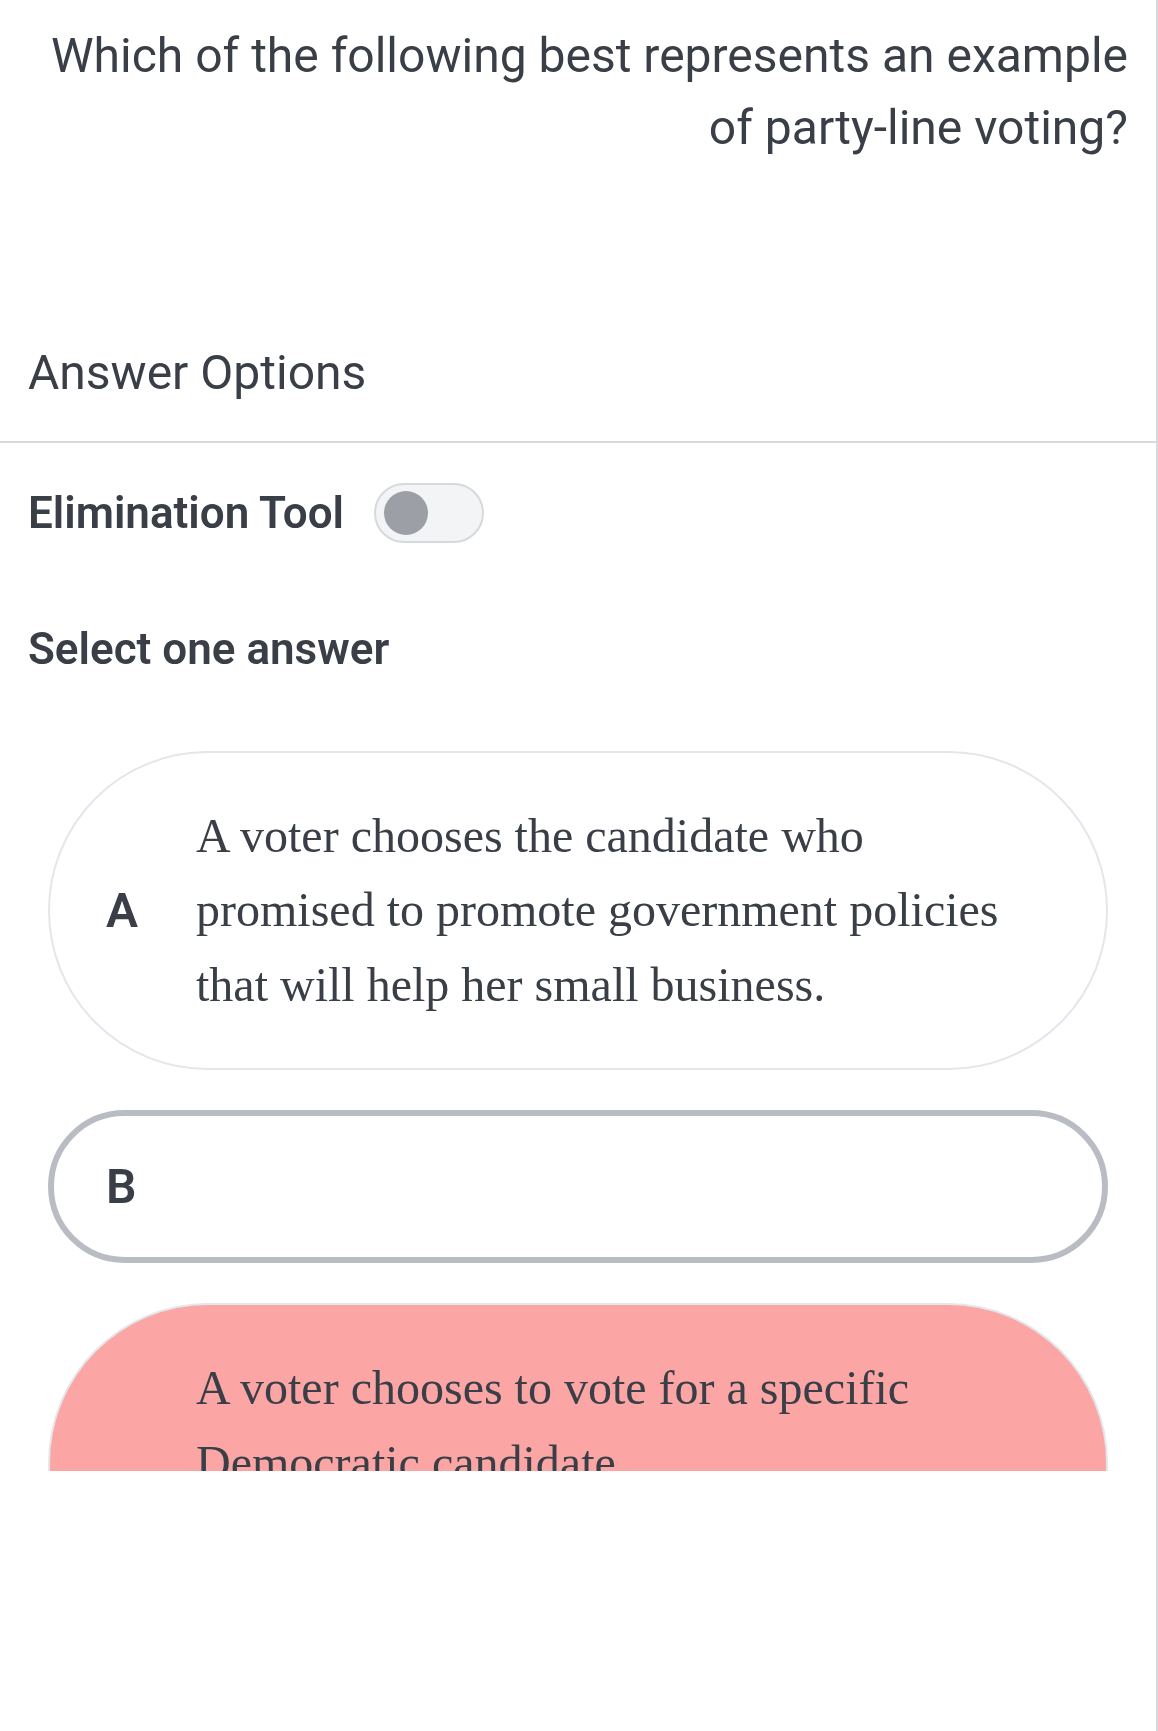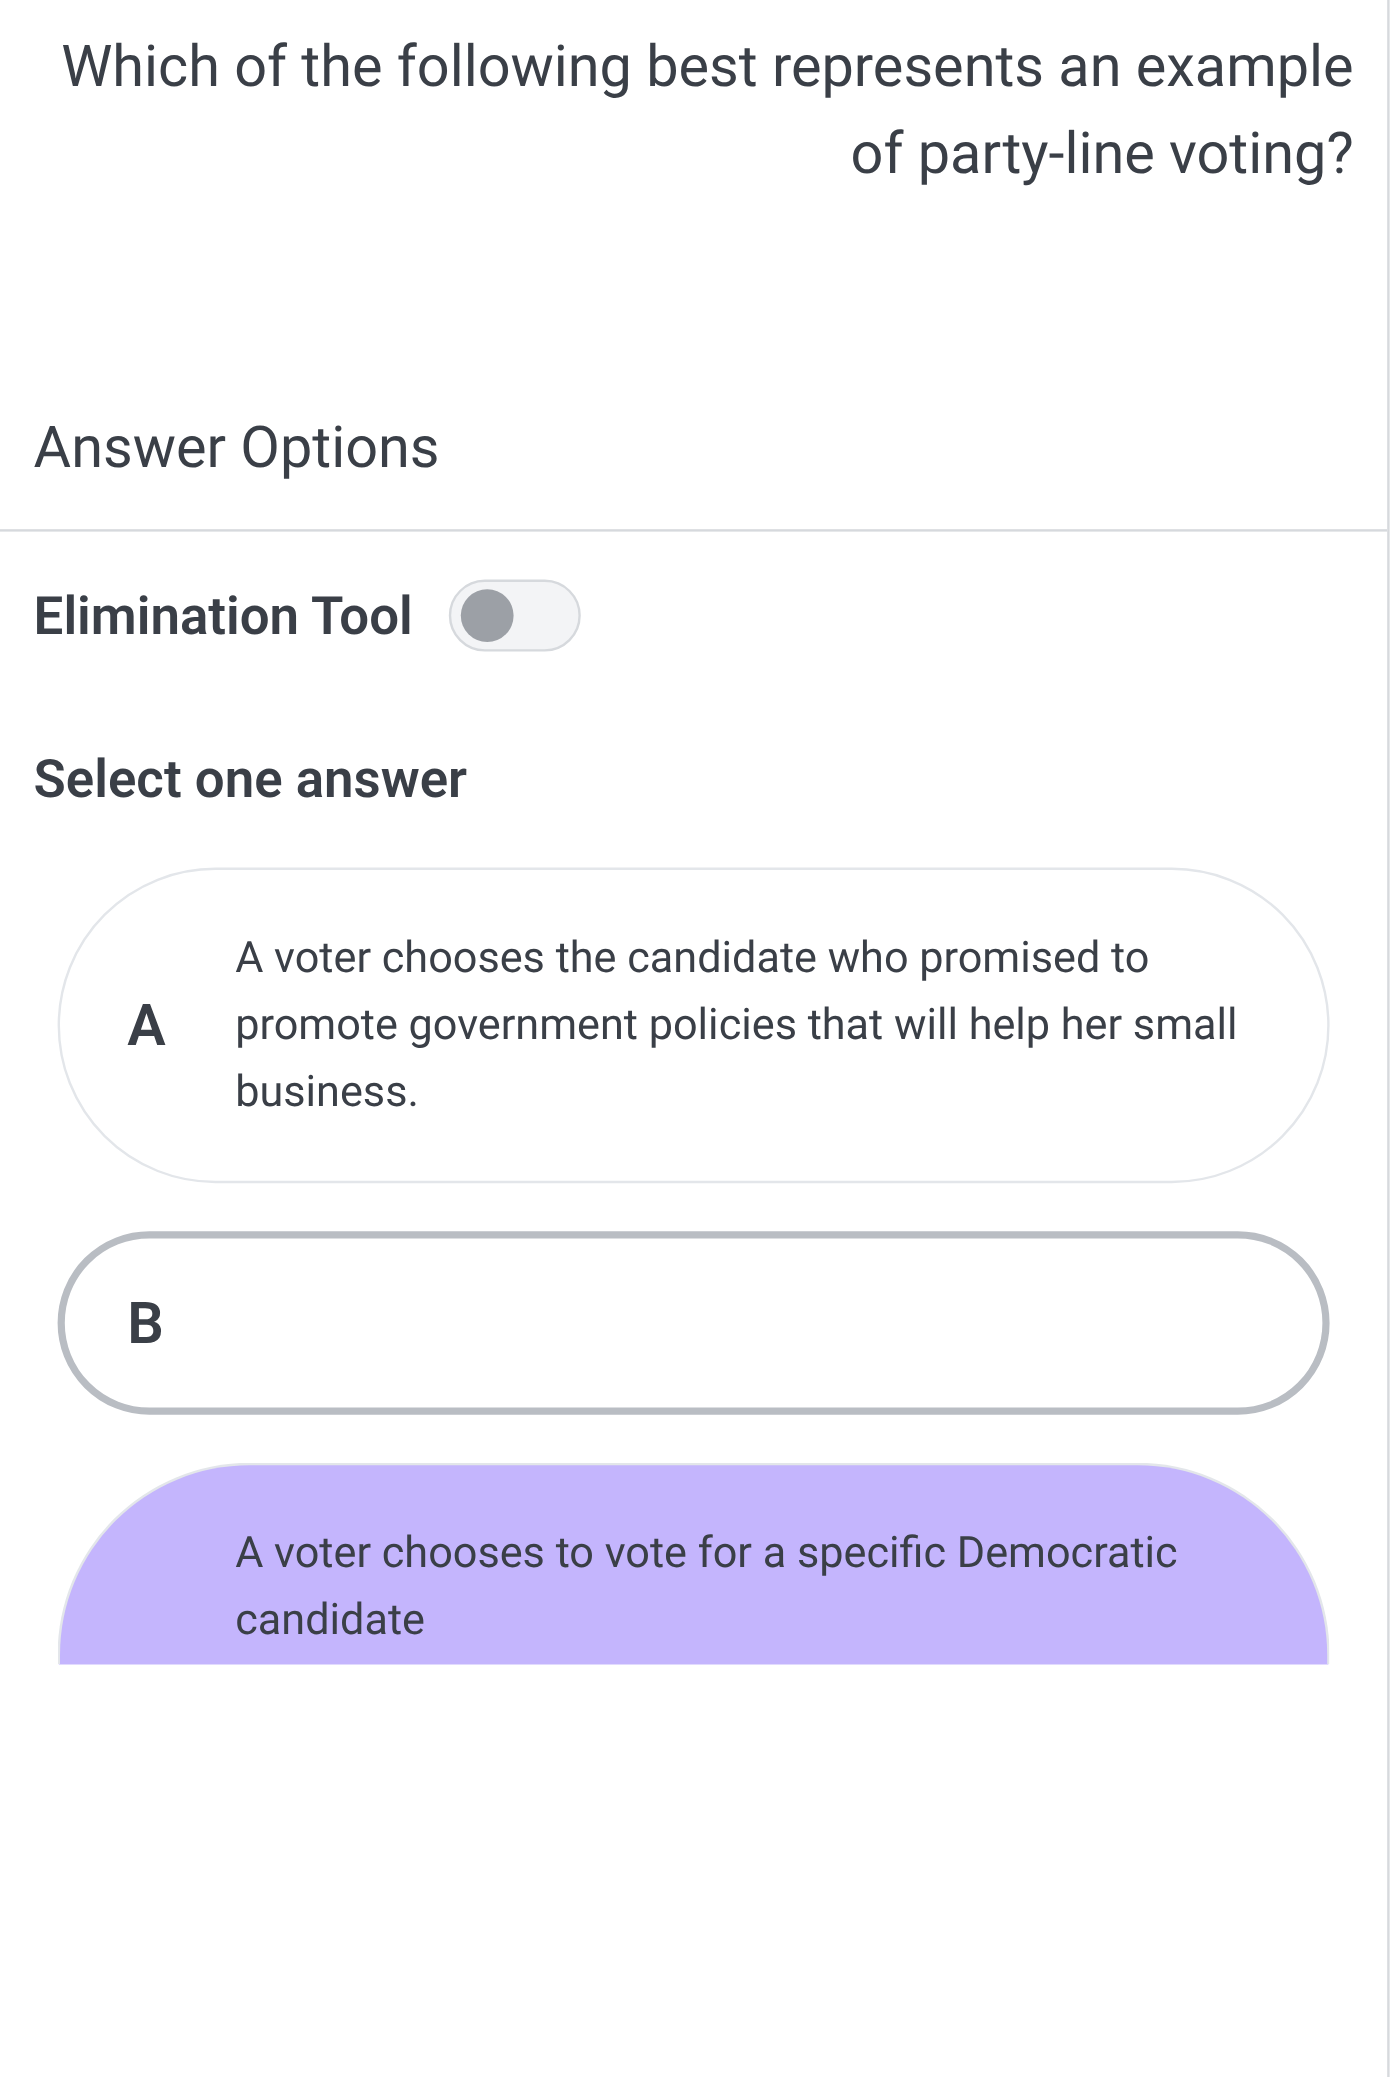--- a/index.html
+++ b/index.html
@@ -67,21 +67,21 @@
       height: 44px;
       border-radius: 50%;
       background: #9ca0a6;
       top: 6px;
       left: 8px;
     }
     .instruction-text {
       font-size: 44px;
       font-weight: 600;
       color: #3a3f47;
-      margin-bottom: 48px;
+      margin-bottom: 76px;
     }
     .answer-option {
       border: 2px solid #e3e6ea;
       border-radius: 160px;
       padding: 46px 56px;
       margin: 0 20px 40px 20px;
       display: flex;
       align-items: center;
       gap: 46px;
       cursor: pointer;
@@ -92,37 +92,38 @@
       padding: 42px 52px;
     }
     .option-letter {
       font-size: 48px;
       font-weight: 600;
       color: #3a3f47;
       min-width: 44px;
       flex-shrink: 0;
     }
     .option-text {
-      font-size: 36px;
+      font-size: 48px;
       line-height: 1.55;
       color: #3a3f47;
       font-weight: 400;
+      font-family: Liberation Serif, serif;
     }
     .answer-option-partial {
       border: 2px solid #e3e6ea;
       border-top-left-radius: 160px;
       border-top-right-radius: 160px;
       border-bottom: none;
       padding: 46px 56px 0 56px;
       margin: 0 20px 0 20px;
       display: flex;
       align-items: flex-start;
       gap: 46px;
       cursor: pointer;
-      background: #c4b5fd;
+      background: #fca5a5;
     }
     .partial-text-wrap {
       overflow: hidden;
       height: 120px;
     }
   </style>
 </head>
 <body>
 
 <div class="container">

